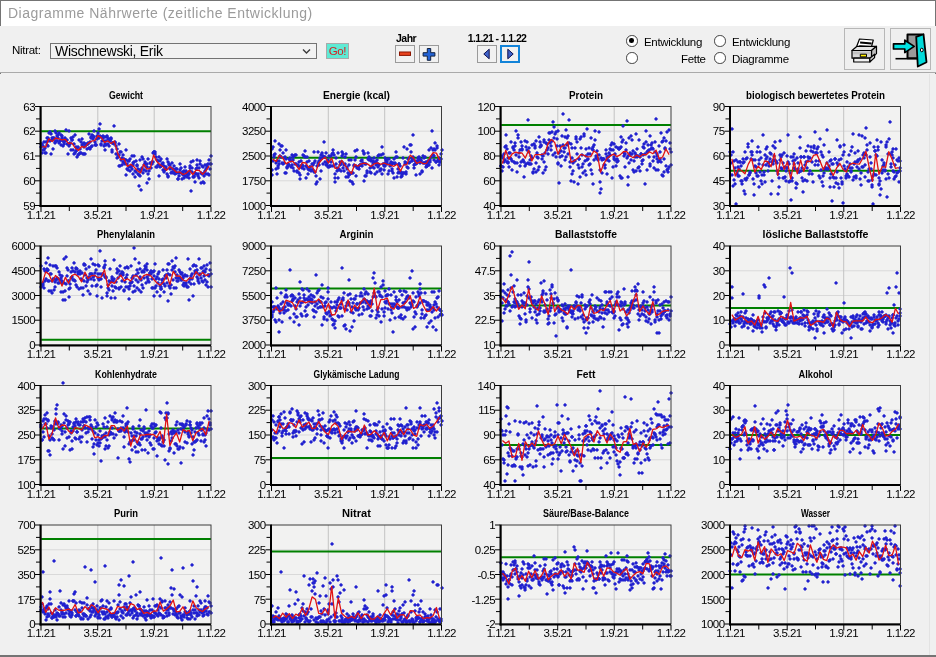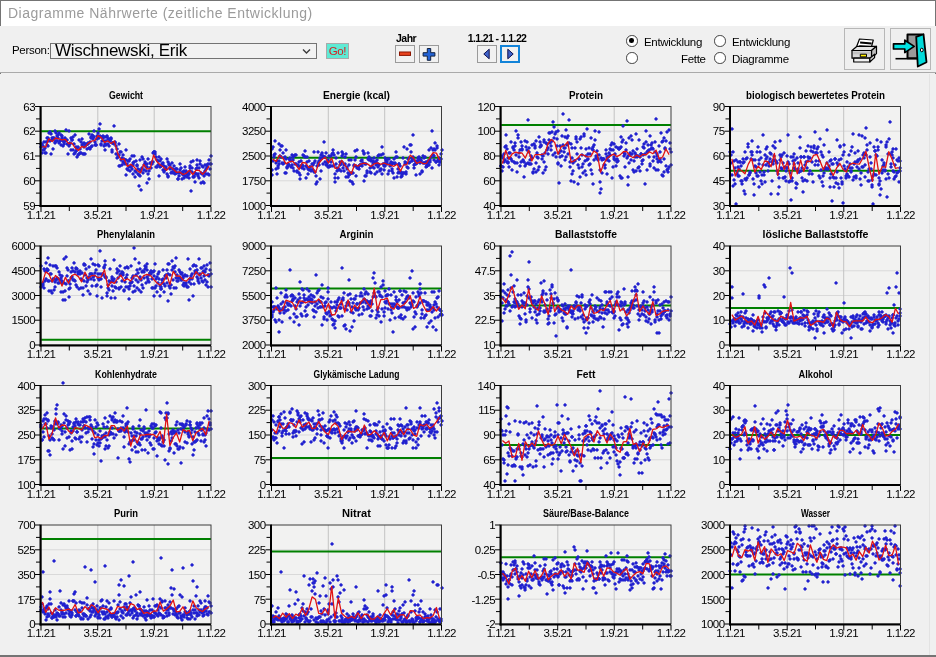--- a/index.html
+++ b/index.html
@@ -2,32 +2,32 @@
 <html><head><meta charset="utf-8"><style>
 *{margin:0;padding:0;box-sizing:border-box;}
 html,body{width:936px;height:657px;overflow:hidden;}
 body{font-family:"Liberation Sans",sans-serif;background:#f0f0f0;position:relative;}
 #win{position:absolute;left:0;top:0;width:936px;height:657px;border:1px solid #747474;border-bottom-width:2px;}
 #title{position:absolute;left:1px;top:1px;width:934px;height:41px;background:#fff;color:#9b9b9b;font-size:14px;line-height:25px;padding-left:7px;letter-spacing:0.5px;}
 #tb{position:absolute;left:0;top:26px;width:100%;height:47px;background:#f0f0f0;border-bottom:1px solid #aaa;}
 #panel{position:absolute;left:0;top:74px;width:100%;height:581px;background:#f0f0f0;}
 .lbl{position:absolute;font-size:11.5px;letter-spacing:-0.3px;color:#000;}
 .b{font-weight:bold;font-size:10.5px;letter-spacing:-0.5px;}
-#combo{position:absolute;left:50px;top:17px;width:267px;height:16px;background:#f2f2f2;border:1px solid #737373;font-size:17px;letter-spacing:-0.3px;line-height:14px;padding-left:4px;}
+#combo{position:absolute;left:50px;top:17px;width:267px;height:16px;background:#f2f2f2;border:1px solid #737373;font-size:14px;letter-spacing:-0.3px;line-height:14px;padding-left:4px;}
 #combo svg{position:absolute;right:5px;top:4px;}
 #go{position:absolute;left:326px;top:17px;width:23px;height:16px;border:1px solid #a9a9a9;background:#5eead4;color:#d42424;font-size:11.5px;letter-spacing:-0.4px;text-align:center;line-height:14px;}
 .sbtn{position:absolute;width:20px;height:18px;border:1px solid #9a9a9a;background:#f1f1f1;}
 .radio{position:absolute;width:11.5px;height:11.5px;border-radius:50%;border:1.4px solid #404040;background:#fff;}
 .radio.sel:after{content:"";position:absolute;left:2px;top:2px;width:4.6px;height:4.6px;border-radius:50%;background:#000;}
 .bigbtn{position:absolute;top:2px;width:41px;height:42px;border:1px solid #b7b7b7;background:#efefef;}
 </style></head><body>
 <div id="win"></div>
 <div id="title">Diagramme Nährwerte (zeitliche Entwicklung)</div>
 <div id="tb">
- <div class="lbl" style="left:12px;top:18px;">Person:</div>
+ <div class="lbl" style="left:12px;top:18px;">Nitrat:</div>
  <div id="combo">Wischnewski, Erik<svg width="9" height="7" viewBox="0 0 9 7">
         <path d="M1 1.5L4.5 5L8 1.5" stroke="#3c3c3c" stroke-width="1.4" fill="none"></path>
       </svg></div>
  <div id="go">Go!</div>
  <div class="lbl b" style="left:396px;top:6px;width:42px;text-align:left;">Jahr</div>
  <div class="sbtn" style="left:395px;top:19px;"><svg width="18" height="16" viewBox="0 0 18 16">
         <rect x="3.5" y="6" width="11" height="3.4" fill="#e8431f" stroke="#8c1500" stroke-width="1"></rect>
       </svg></div>
  <div class="sbtn" style="left:418.5px;top:19px;"><svg width="18" height="16" viewBox="0 0 18 16">
         <path d="M7.3 2.5h3.4v4.2h4.2v3.4h-4.2v4.2H7.3v-4.2H3.1V6.7h4.2z" fill="#2363d6" stroke="#10203f" stroke-width="1"></path>

